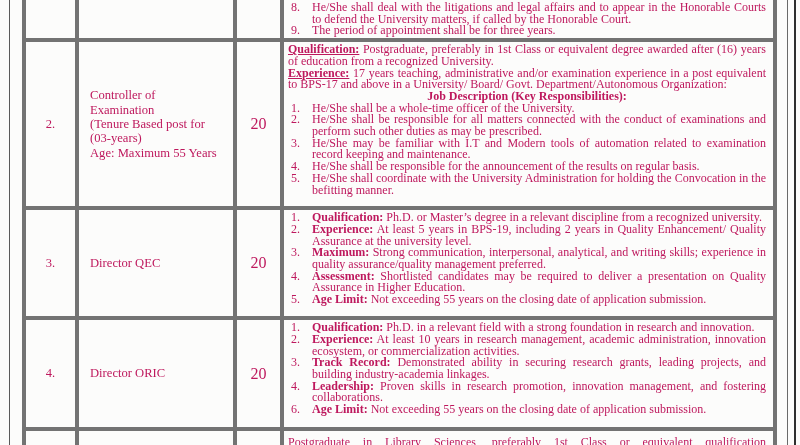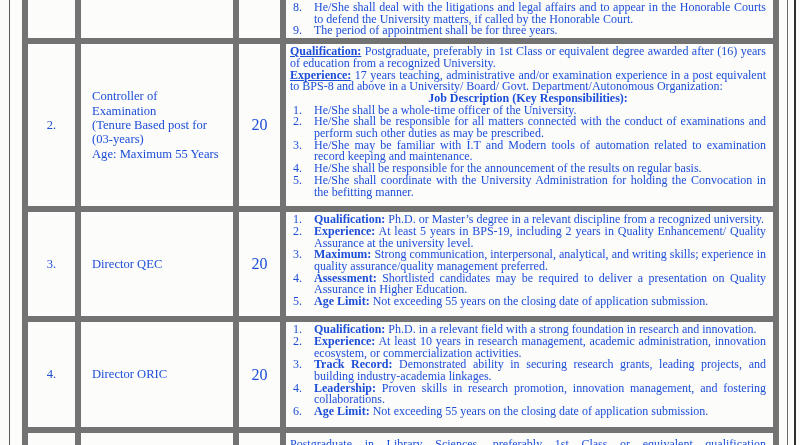--- a/index.html
+++ b/index.html
@@ -1,31 +1,31 @@
 <!DOCTYPE html>
 <html><head>
 <meta charset="utf-8">
 <style>
   html,body { margin:0; padding:0; background:#ffffff; }
   .page {
     position:relative; width:800px; height:445px;
     background:#fcfcfb; overflow:hidden;
-    font-family:"Liberation Serif", serif; color:#1d4ed8;
+    font-family:"Liberation Serif", serif; color:#be185d;
     filter: blur(0.25px);
   }
   .vline { position:absolute; top:0; bottom:0; }
   .vline.l-outer { left:9px;  width:1px; background:#5a5a5a; }
   .vline.r-inner { left:787px; width:1px; background:#6a6a6a; }
   .vline.r-outer { left:794px; width:2px; background:#2f2f2f; }
 
   table.jobs {
     position:absolute; left:22px; top:0; width:751px;
     border-collapse:collapse; table-layout:fixed;
   }
-  td { border:6px solid #737373; padding:0; vertical-align:middle; overflow:hidden; }
+  td { border:4px solid #737373; padding:0; vertical-align:middle; overflow:hidden; }
   tr.r1 td { border-top:none; }
   tr.r1 { height:39px; }
   tr.r2 { height:168px; }
   tr.r3 { height:110px; }
   tr.r4 { height:111px; }
   tr.r5 { height:48px; }
   col.c-sn   { width:53px; }
   col.c-post { width:158px; }
   col.c-qta  { width:47px; }
   col.c-desc { width:493px; }
@@ -76,21 +76,21 @@
       <td class="post-cell">
         <div class="post-title">Controller of</div>
         <div class="post-title">Examination</div>
         <div>(Tenure Based post for</div>
         <div>(03-years)</div>
         <div>Age: Maximum 55 Years</div>
       </td>
       <td class="qta-cell">20</td>
       <td class="desc-cell">
         <div class="para"><span class="bu">Qualification:</span><span> Postgraduate, preferably in 1st Class or equivalent degree awarded after (16) years of education from a recognized University.</span></div>
-        <div class="para"><span class="bu">Experience:</span><span> 17 years teaching, administrative and/or examination experience in a post equivalent to BPS-8 and above in a University/ Board/ Govt. Department/Autonomous Organization:</span></div>
+        <div class="para"><span class="bu">Experience:</span><span> 17 years teaching, administrative and/or examination experience in a post equivalent to BPS-17 and above in a University/ Board/ Govt. Department/Autonomous Organization:</span></div>
         <div class="hd">Job Description (Key Responsibilities):</div>
         <div class="li"><span class="num">1.</span><span>He/She shall be a whole-time officer of the University.</span></div>
         <div class="li"><span class="num">2.</span><span>He/She shall be responsible for all matters connected with the conduct of examinations and perform such other duties as may be prescribed.</span></div>
         <div class="li"><span class="num">3.</span><span>He/She may be familiar with I.T and Modern tools of automation related to examination record keeping and maintenance.</span></div>
         <div class="li"><span class="num">4.</span><span>He/She shall be responsible for the announcement of the results on regular basis.</span></div>
         <div class="li"><span class="num">5.</span><span>He/She shall coordinate with the University Administration for holding the Convocation in the befitting manner.</span></div>
       </td>
     </tr>
 
     <tr class="r3">

